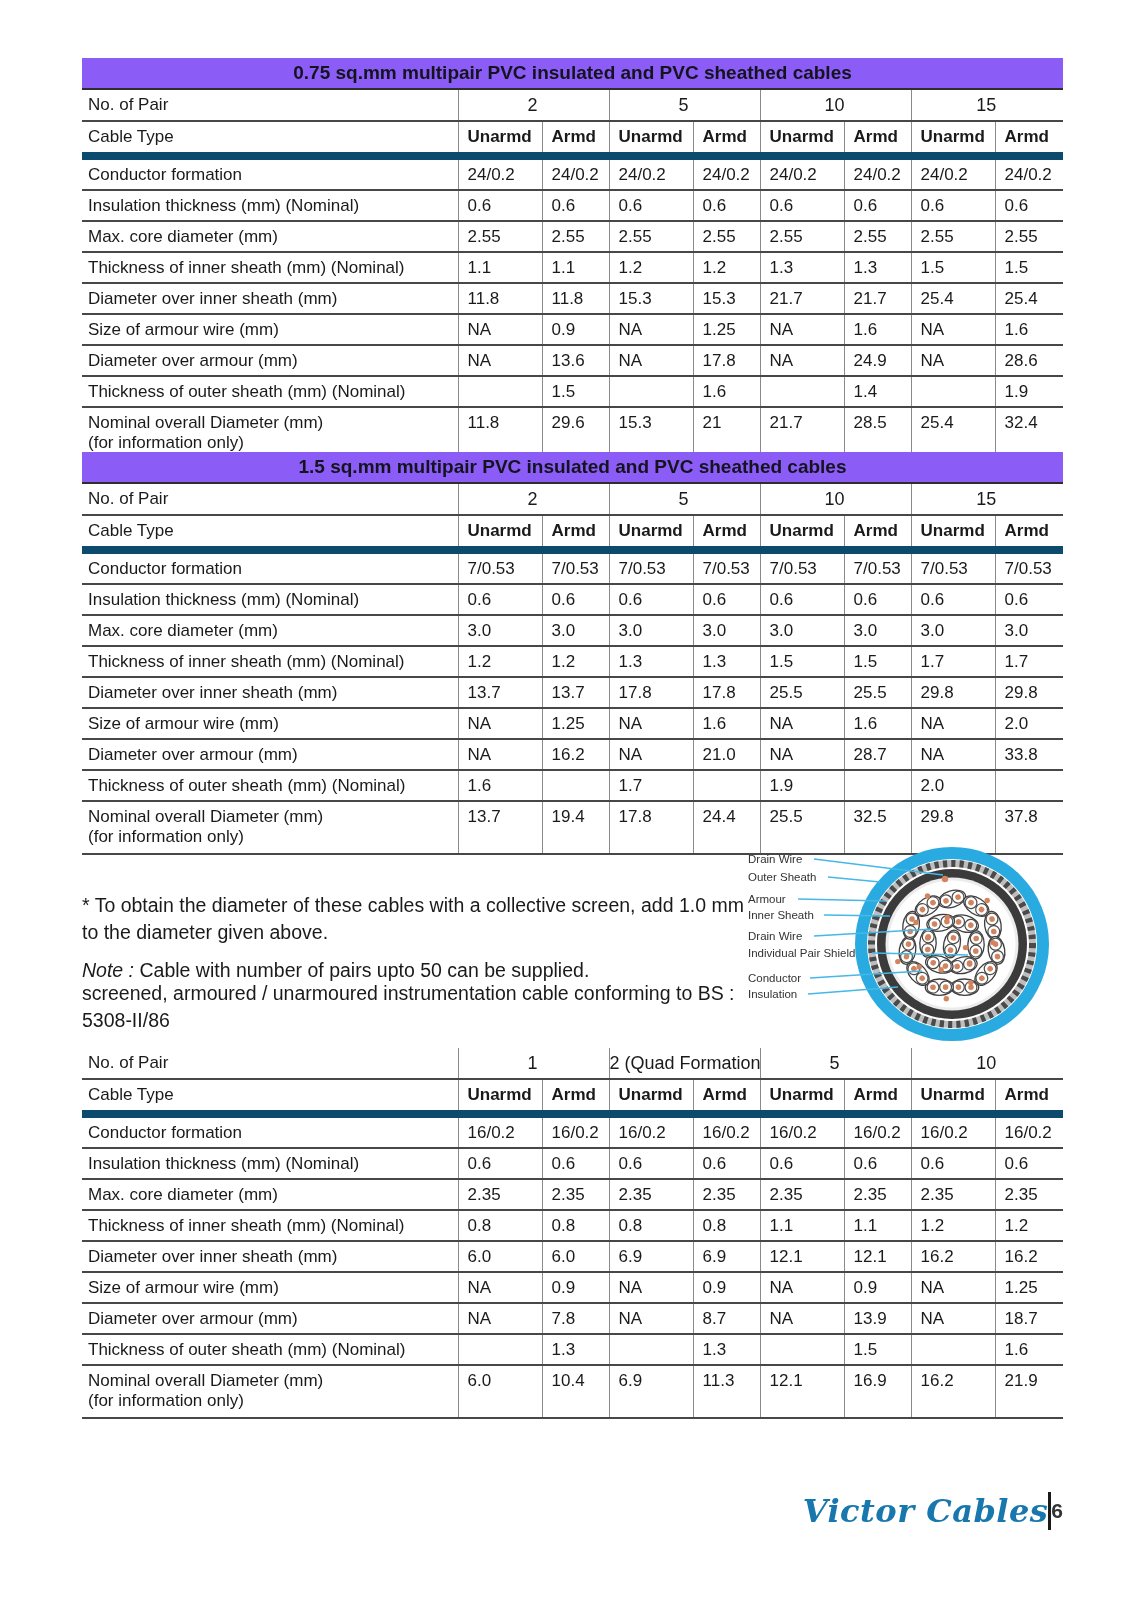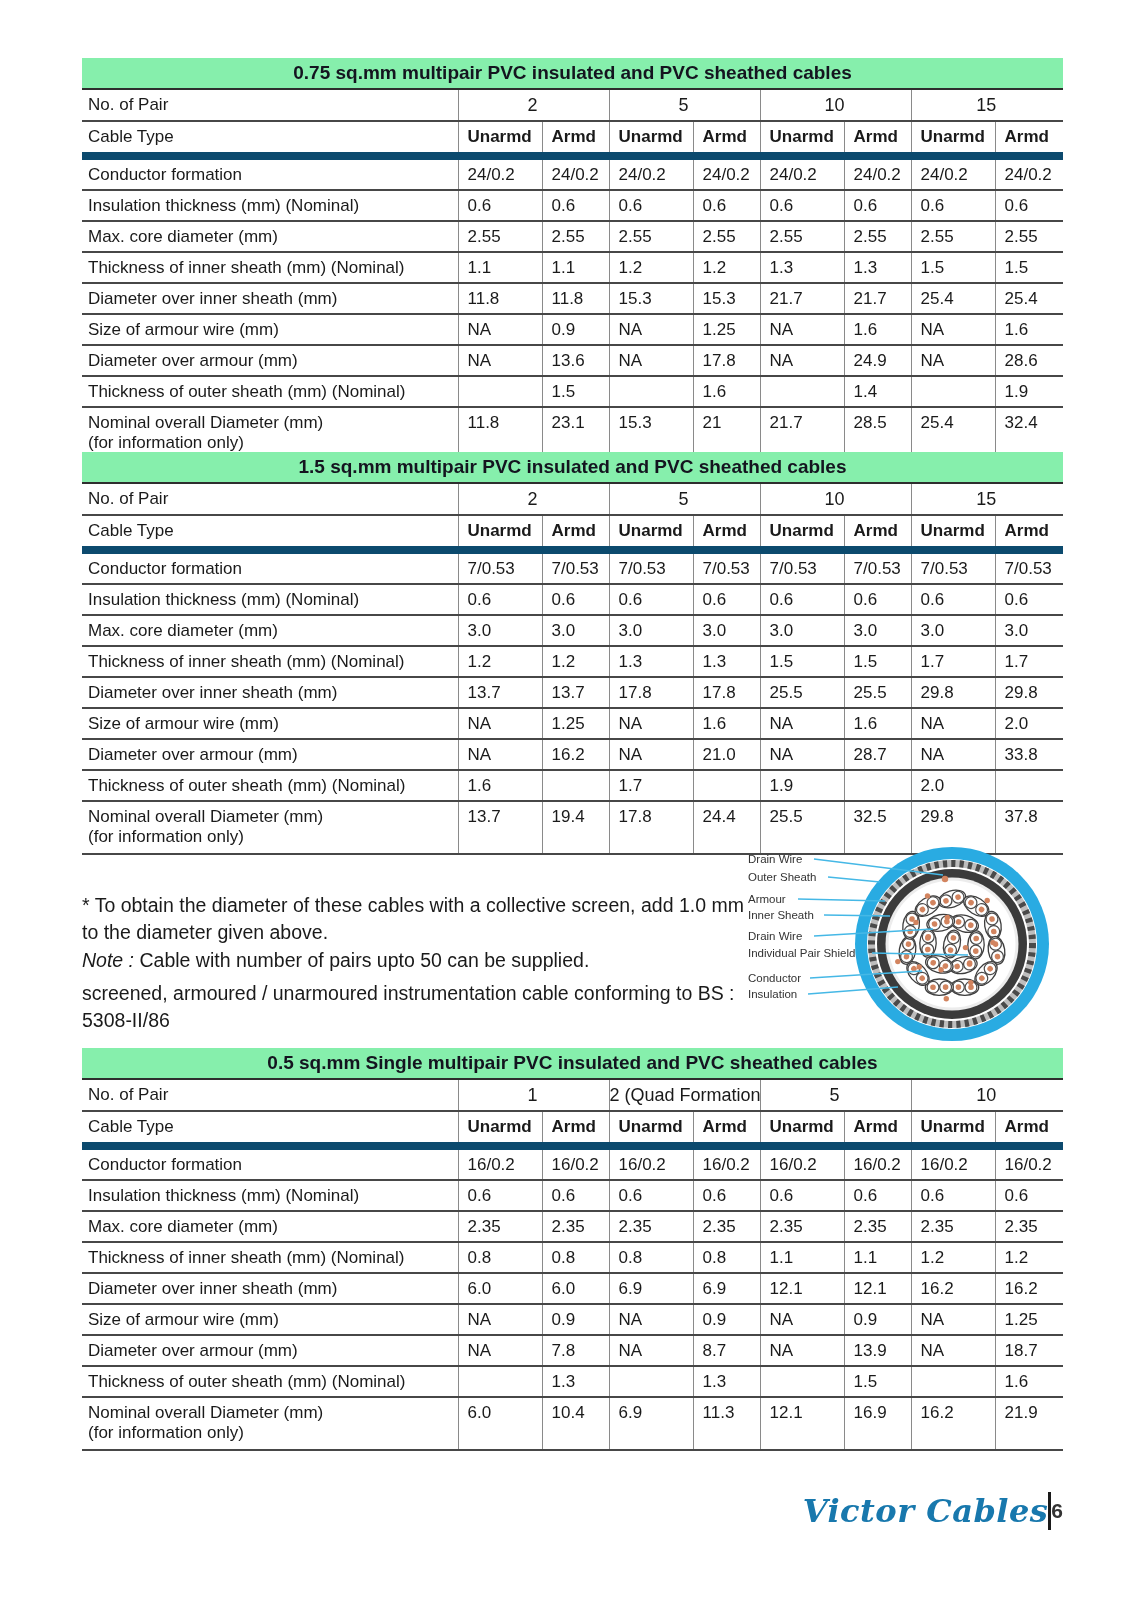--- a/index.html
+++ b/index.html
@@ -2,37 +2,37 @@
 <html><head>
 <meta charset="utf-8">
 <style>
   html,body{margin:0;padding:0;background:#fff}
   .page{position:relative;width:1132px;height:1600px;background:#fff;overflow:hidden;
         font-family:"Liberation Sans",sans-serif;color:#1a1a1a;}
 
   .tblwrap{position:absolute;left:82px;width:981px}
   #t0{top:58px} #t1{top:452px} #t2{top:1048px}
 
-  .tbl-title{height:30px;line-height:30px;background:#86efac;text-align:center;
+  .tbl-title{height:30px;line-height:30px;background:#8b5cf6;text-align:center;
              font-weight:bold;font-size:19px;color:#14141f;border-bottom:2px solid #2e2e2e}
 
   table{border-collapse:collapse;width:981px;table-layout:fixed;font-size:17px}
   td{height:29px;padding:0 2px 0 9px;border-bottom:2px solid #474747;vertical-align:middle;
      white-space:nowrap;overflow:hidden}
   td.lbl{padding-left:6px}
   td.data{border-left:1.5px solid #8a8a8a}
   tr.pair-row td.grp{border-left:1.5px solid #8a8a8a;text-align:center;font-size:18px;padding-left:0}
   tr.pair-row td{height:30px}
   tr.type-row td{border-bottom:8px solid #0c4a6e;height:30px}
   td.hdr{font-weight:bold}
   tr.last-row td{height:46px;vertical-align:top;padding-top:5px}
   tr.last-row td .sub{font-size:17px}
 
   .note-block{position:absolute;left:82px;top:892px;width:690px;font-size:19.5px;line-height:1.4}
-  .note-line2{}
+  .note-line2{margin-bottom:10px}
   .note-lbl{font-style:italic}
   .voltage{position:absolute;left:82px;top:980px;width:700px;font-size:19.5px;line-height:1.4}
 
   .diagram{position:absolute;left:740px;top:841px;width:330px;height:215px}
   .diagram text{font-size:11.5px;fill:#333;font-family:"Liberation Sans",sans-serif}
   .leader{stroke:#45b8e6;stroke-width:1.4;fill:none}
 
   .footer{position:absolute;left:0;top:1492px;width:1063px;display:flex;
           justify-content:flex-end;align-items:center;}
   .brand{font-family:"DejaVu Serif",serif;font-style:italic;font-weight:bold;
@@ -162,21 +162,21 @@
             <td class="data"></td>
             <td class="data">1.6</td>
             <td class="data"></td>
             <td class="data">1.4</td>
             <td class="data"></td>
             <td class="data">1.9</td>
           </tr>
           <tr class="last-row">
             <td class="lbl"><span>Nominal overall Diameter (mm)</span><br><span class="sub">(for information only)</span></td>
             <td class="data">11.8</td>
-            <td class="data">23.1</td>
+            <td class="data">29.6</td>
             <td class="data">15.3</td>
             <td class="data">21</td>
             <td class="data">21.7</td>
             <td class="data">28.5</td>
             <td class="data">25.4</td>
             <td class="data">32.4</td>
           </tr>
         </tbody>
       </table>
   </div>
@@ -494,21 +494,20 @@
     <text x="8" y="40">Outer Sheath</text>
     <text x="8" y="62">Armour</text>
     <text x="8" y="78">Inner Sheath</text>
     <text x="8" y="99">Drain Wire</text>
     <text x="8" y="116">Individual Pair Shield</text>
     <text x="8" y="141">Conductor</text>
     <text x="8" y="157">Insulation</text>
   </svg>
 
   <div class="tblwrap" id="t2">
-    <div class="tbl-title">0.5 sq.mm Single multipair PVC insulated and PVC sheathed cables</div>
     <table>
       <colgroup>
           <col style="width:376px">
           <col style="width:84px">
           <col style="width:67px">
           <col style="width:84px">
           <col style="width:67px">
           <col style="width:84px">
           <col style="width:67px">
           <col style="width:84px">

